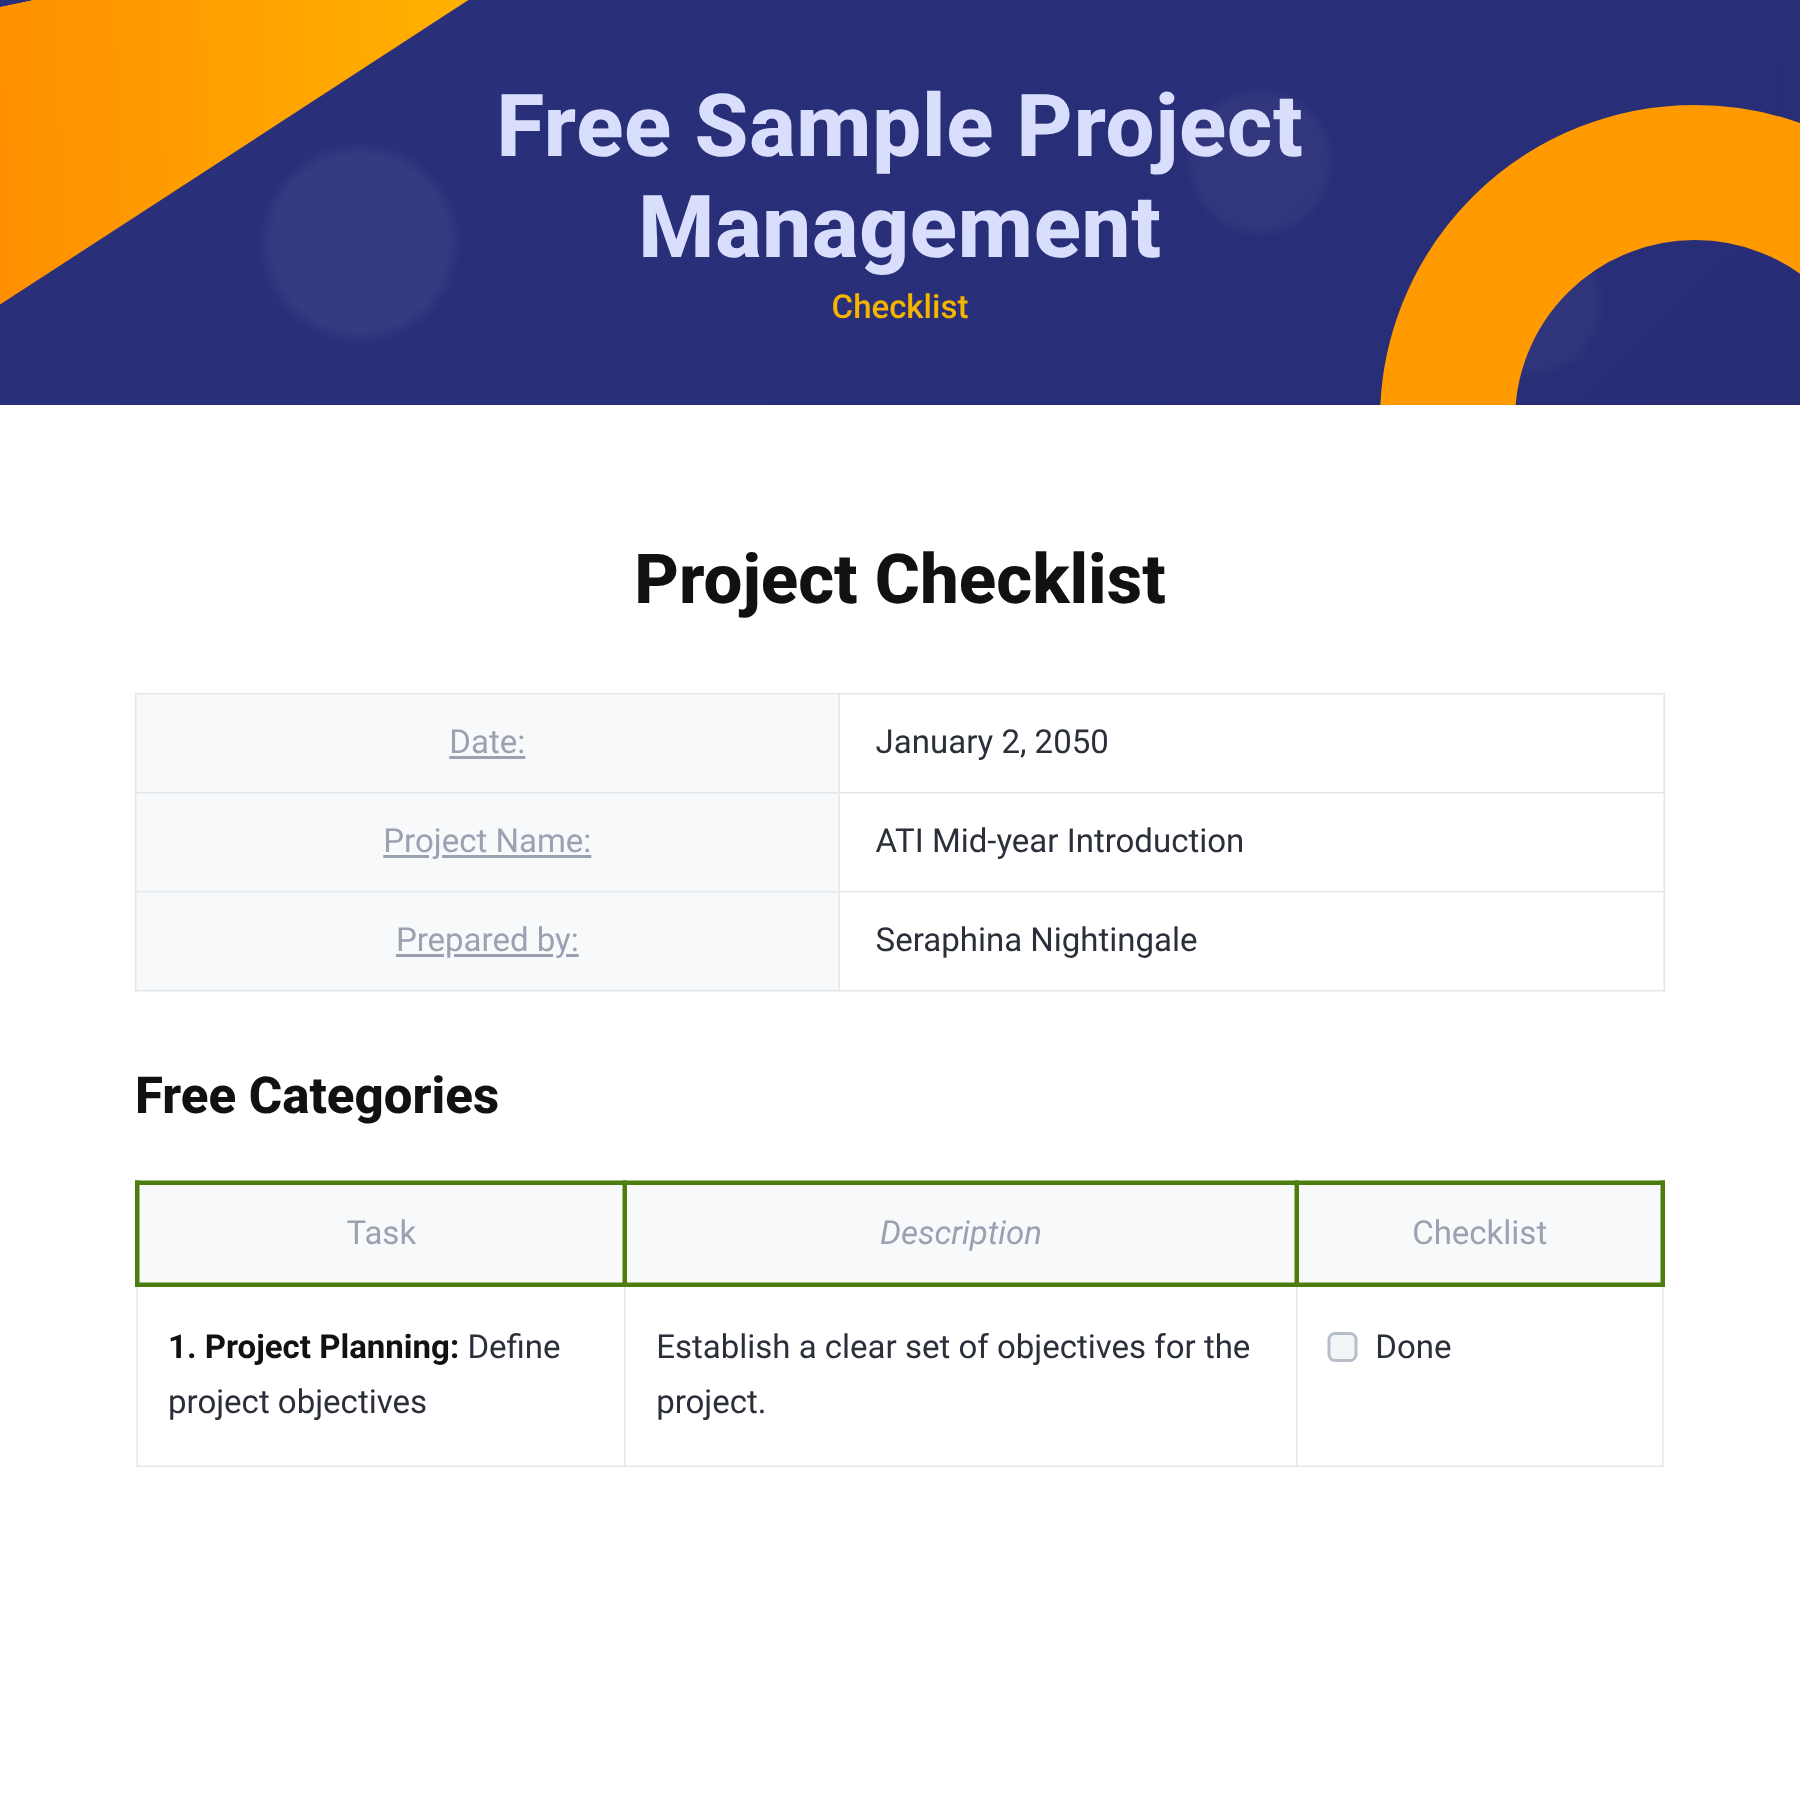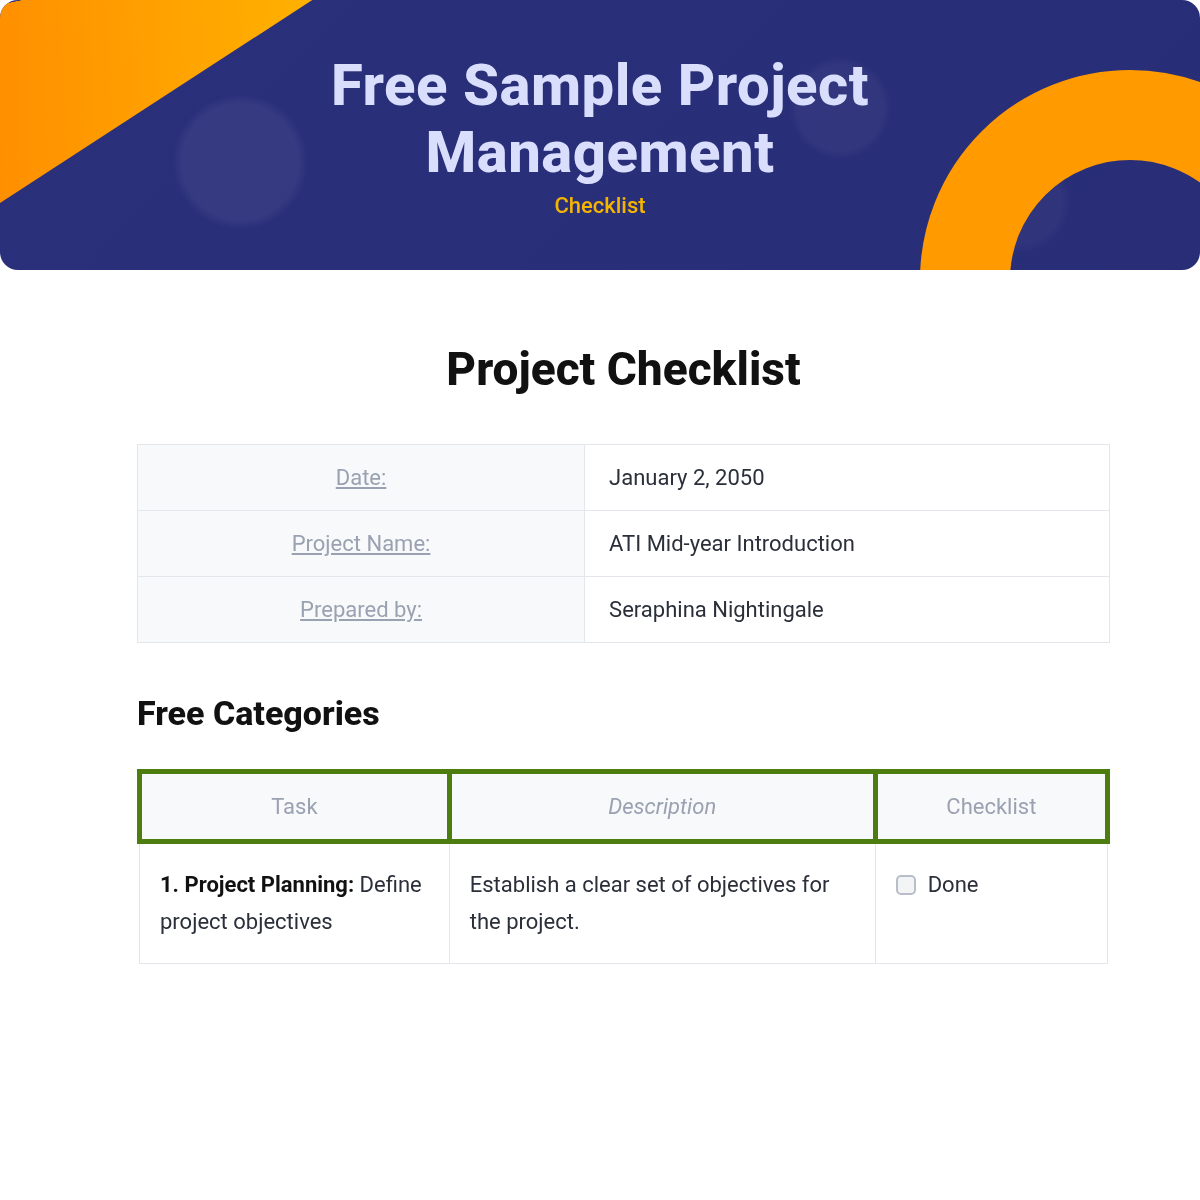--- a/index.html
+++ b/index.html
@@ -15,21 +15,20 @@
     position: relative;
     width: 100%;
     height: 270px;
     background: linear-gradient(rgba(40,45,120,0.85), rgba(40,45,120,0.85)),
                 linear-gradient(135deg, #3a3f8f 0%, #2a2f6f 100%);
     overflow: hidden;
     display: flex;
     flex-direction: column;
     align-items: center;
     justify-content: center;
-    border-radius: 18px;
   }
   .hero::before {
     content: "";
     position: absolute;
     inset: 0;
     background:
       radial-gradient(circle at 20% 60%, rgba(255,255,255,0.08) 0 6%, transparent 7%),
       radial-gradient(circle at 70% 40%, rgba(255,255,255,0.06) 0 5%, transparent 6%),
       radial-gradient(circle at 85% 75%, rgba(255,255,255,0.05) 0 4%, transparent 5%);
     opacity: .7;
@@ -60,22 +59,21 @@
     max-width: 900px;
   }
   .hero-sub {
     position: relative;
     color: #f5b400;
     font-size: 22px;
     margin-top: 8px;
     font-weight: 500;
   }
   .content {
-    padding: 72px 90px 0 90px;
-    margin-left: 47px;
+    padding: 90px 90px 0 90px;
   }
   .section-title {
     font-size: 46px;
     font-weight: 800;
     text-align: center;
     margin-bottom: 48px;
     color: #111;
   }
   table.info {
     width: 100%;
@@ -103,21 +101,21 @@
     font-size: 34px;
     font-weight: 800;
     color: #111;
     margin-bottom: 36px;
   }
   table.tasks {
     width: 100%;
     border-collapse: collapse;
   }
   table.tasks th {
-    border: 5px solid #4d7c0f;
+    border: 3px solid #4d7c0f;
     background: #f8f9fb;
     color: #9aa2b1;
     font-weight: 400;
     font-size: 22px;
     padding: 20px 12px;
     text-align: center;
   }
   table.tasks td {
     border: 1px solid #e3e6ea;
     padding: 22px 20px;

